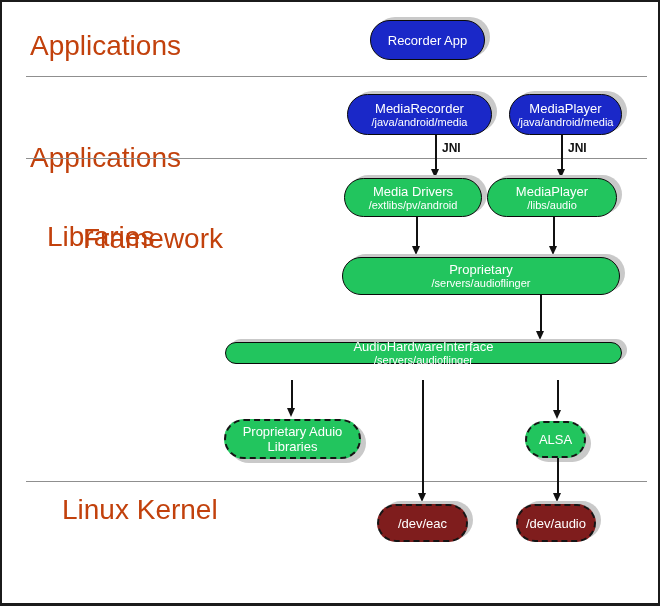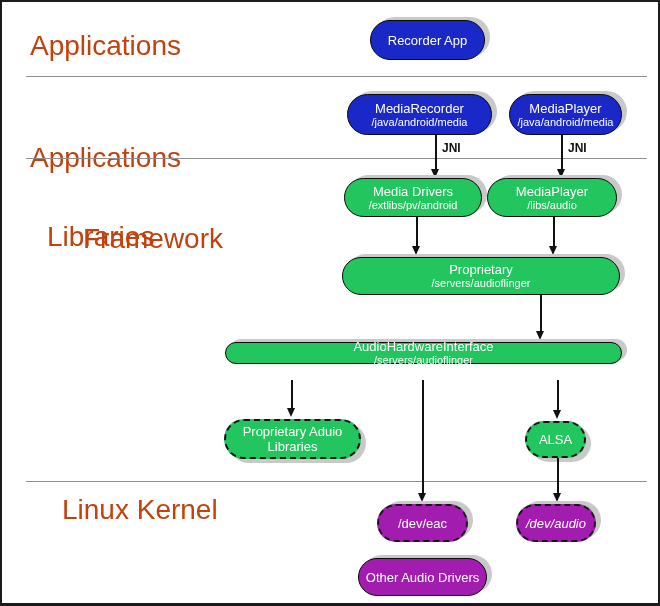--- a/index.html
+++ b/index.html
@@ -8,21 +8,21 @@
   .layer-label{position:absolute;color:#c2410c;font-size:28px;line-height:27px;white-space:pre;}
   .divider{position:absolute;left:24px;width:621px;height:1px;background:#8f8f8f;}
   .node{position:absolute;display:flex;flex-direction:column;align-items:center;justify-content:center;
         border-radius:999px;color:#fff;text-align:center;box-sizing:border-box;}
   .node .title{font-size:13px;line-height:15px;}
   .node .title2{font-size:13px;line-height:15px;}
   .node .path{font-size:11px;line-height:13px;}
   .blue{background:#1a28c8;border:1.5px solid #0a0a0a;box-shadow:5px -3px 0 #c9c9c9;}
   .green{background:#22c55e;border:1.5px solid #0a0a0a;box-shadow:5px -3px 0 #c9c9c9;}
   .green.dashed{border:2px dashed #151515;box-shadow:5px 4px 0 #c9c9c9;}
-  .red{background:#a21caf;border:1.5px solid #0a0a0a;box-shadow:5px -3px 0 #c9c9c9;}
+  .red{background:#7f1d1d;border:1.5px solid #0a0a0a;box-shadow:5px -3px 0 #c9c9c9;}
   .red.dashed{border:2px dashed #151515;}
   .vline{position:absolute;width:1.5px;background:#111;}
   .arrow{position:absolute;width:0;height:0;border-left:4.5px solid transparent;
          border-right:4.5px solid transparent;border-top:9px solid #111;}
   .jni{position:absolute;color:#111;font-size:12px;font-weight:bold;}
 </style>
 </head>
 <body>
 
 <div id="stage">
@@ -103,20 +103,17 @@
   <div class="node green dashed" style="left:523px;top:419px;width:61px;height:37px;">
     <span class="title">ALSA</span>
   </div>
 
   <div class="vline" style="left:555px;top:456px;height:37px;"></div>
   <div class="arrow" style="left:551px;top:491px;"></div>
 
   <div class="node red dashed" style="left:375px;top:502px;width:91px;height:38px;">
     <span class="title">/dev/eac</span>
   </div>
-  <div class="node red dashed" style="left:514px;top:502px;width:80px;height:38px;font-style:italic;">
+  <div class="node red dashed" style="left:514px;top:502px;width:80px;height:38px;">
     <span class="title">/dev/audio</span>
-  </div>
-  <div class="node red" style="left:356px;top:556px;width:129px;height:38px;">
-    <span class="title">Other Audio Drivers</span>
   </div>
 
 </div>
 
 </body></html>

